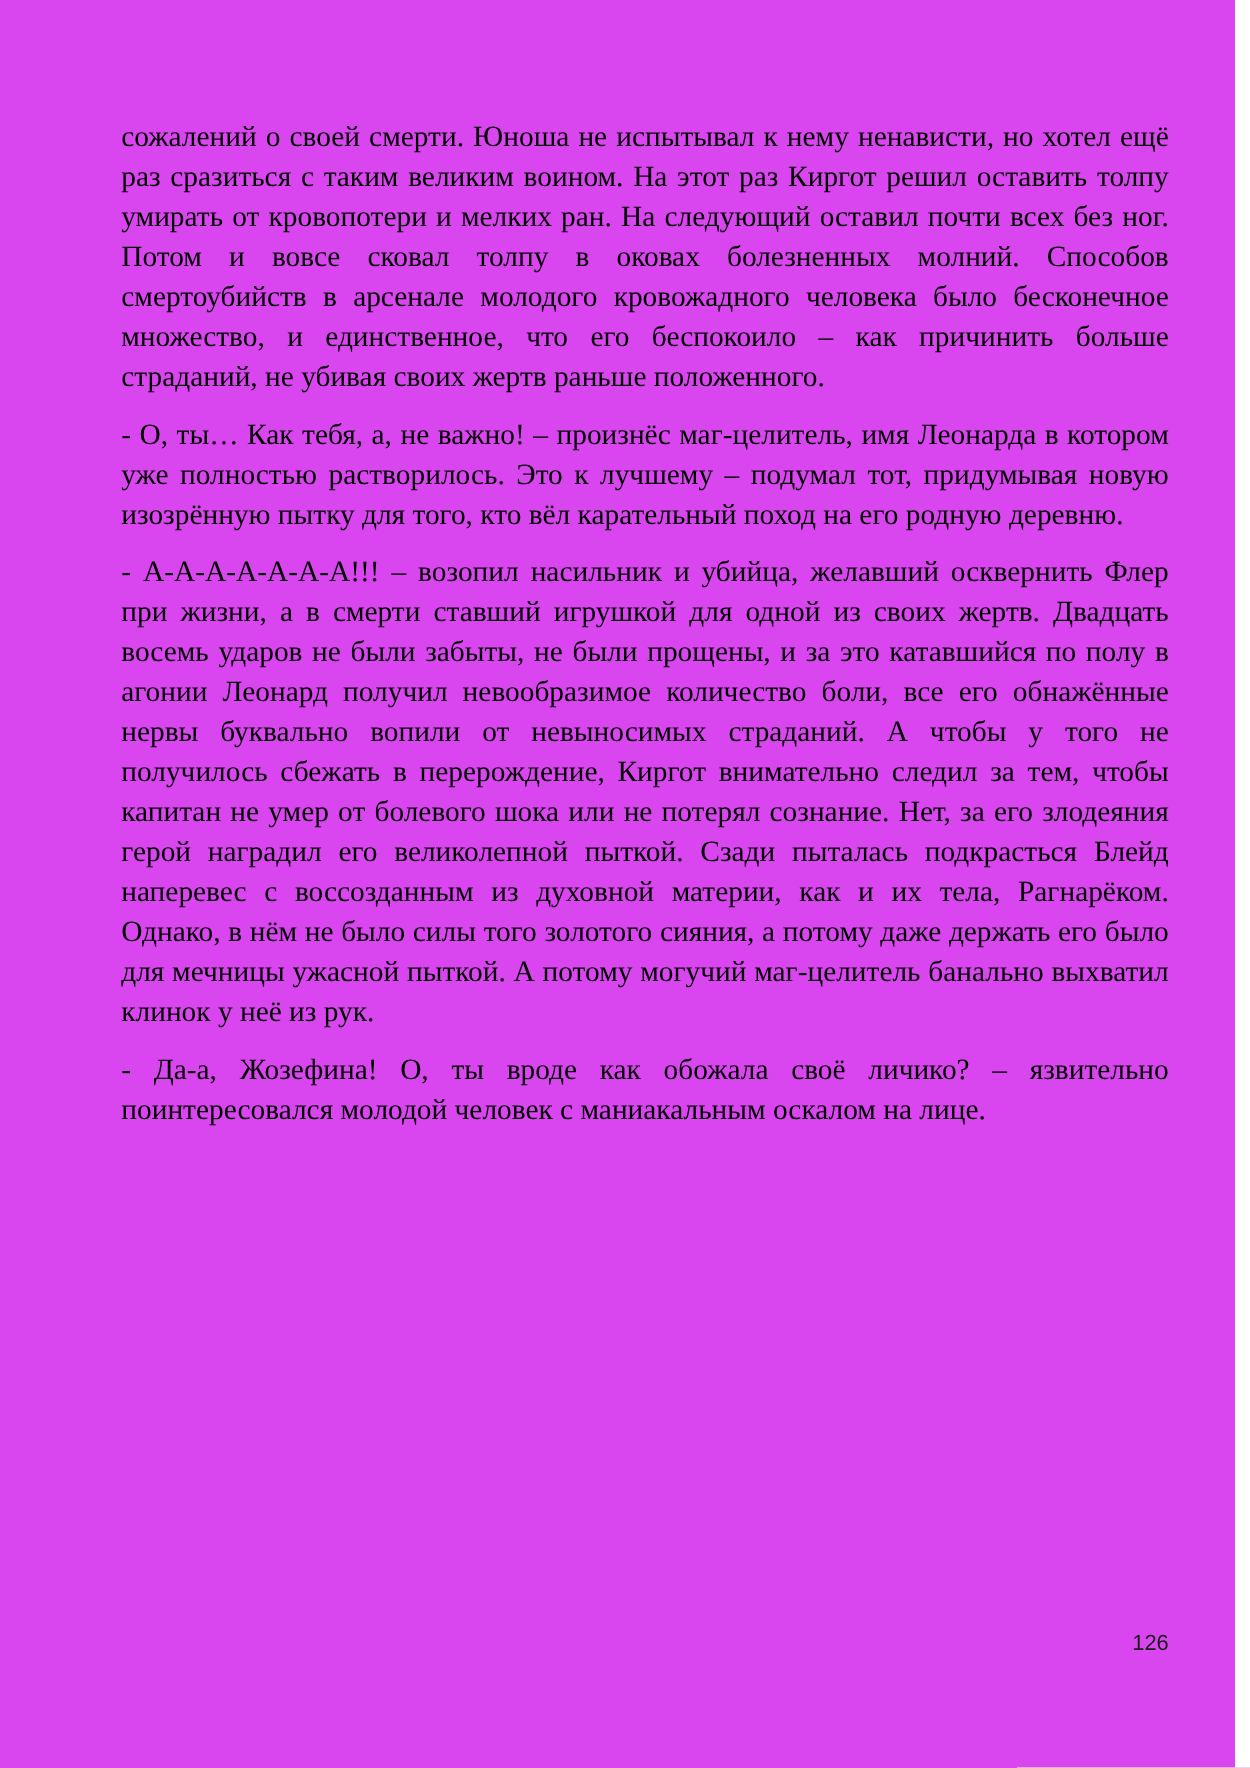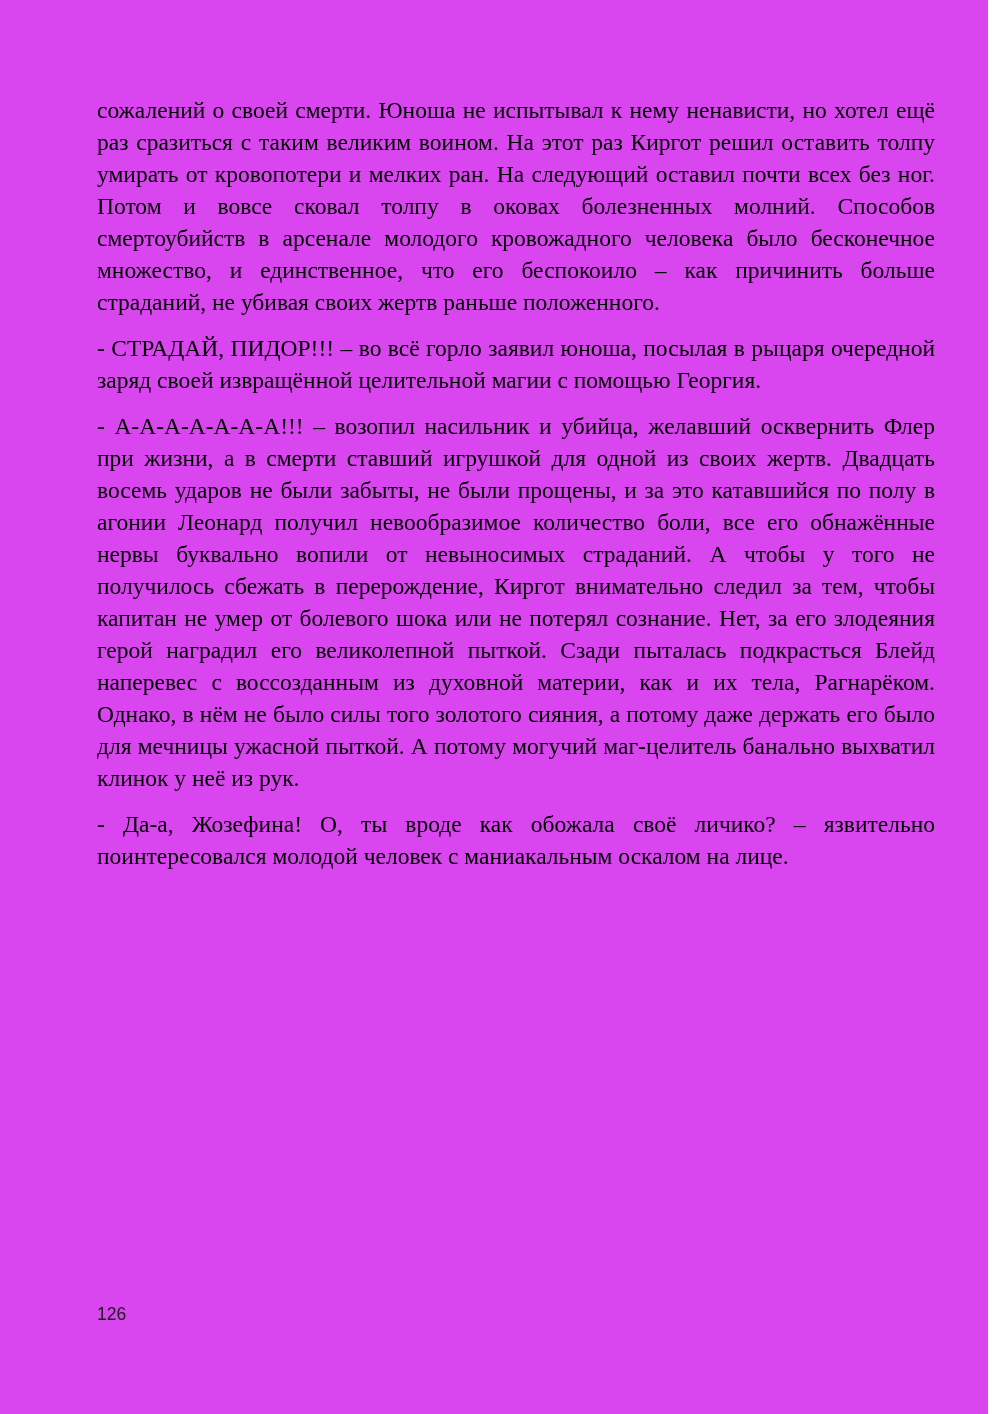--- a/index.html
+++ b/index.html
@@ -30,33 +30,33 @@
     margin: 0 0 14px 0;
   }
   .para.leading-space {
     text-indent: 6px;
   }
   .page-footer {
     position: absolute;
     left: 97px;
     top: 1303px;
     width: 838px;
-    text-align: left;
+    text-align: right;
     font-family: "Liberation Sans", "DejaVu Sans", sans-serif;
     font-size: 17.5px;
     line-height: 22px;
     color: #1a1a1a;
   }
 </style>
 </head>
 <body>
 
 <div class="page">
   <main class="text-block">
     <p class="para">сожалений о своей смерти. Юноша не испытывал к нему ненависти, но хотел ещё раз сразиться с таким великим воином. На этот раз Киргот решил оставить толпу умирать от кровопотери и мелких ран. На следующий оставил почти всех без ног. Потом и вовсе сковал толпу в оковах болезненных молний. Способов смертоубийств в арсенале молодого кровожадного человека было бесконечное множество, и единственное, что его беспокоило – как причинить больше страданий, не убивая своих жертв раньше положенного.</p>
-    <p class="para">- СТРАДАЙ, ПИДОР!!! – во всё горло заявил юноша, посылая в рыцаря очередной заряд своей извращённой целительной магии с помощью Георгия.</p>
+    <p class="para">- О, ты… Как тебя, а, не важно! – произнёс маг-целитель, имя Леонарда в котором уже полностью растворилось. Это к лучшему – подумал тот, придумывая новую изозрённую пытку для того, кто вёл карательный поход на его родную деревню.</p>
     <p class="para">- А-А-А-А-А-А-А!!! – возопил насильник и убийца, желавший осквернить Флер при жизни, а в смерти ставший игрушкой для одной из своих жертв. Двадцать восемь ударов не были забыты, не были прощены, и за это катавшийся по полу в агонии Леонард получил невообразимое количество боли, все его обнажённые нервы буквально вопили от невыносимых страданий. А чтобы у того не получилось сбежать в перерождение, Киргот внимательно следил за тем, чтобы капитан не умер от болевого шока или не потерял сознание. Нет, за его злодеяния герой наградил его великолепной пыткой. Сзади пыталась подкрасться Блейд наперевес с воссозданным из духовной материи, как и их тела, Рагнарёком. Однако, в нём не было силы того золотого сияния, а потому даже держать его было для мечницы ужасной пыткой. А потому могучий маг-целитель банально выхватил клинок у неё из рук.</p>
     <p class="para">- Да-а, Жозефина! О, ты вроде как обожала своё личико? – язвительно поинтересовался молодой человек с маниакальным оскалом на лице.</p>
   </main>
   <footer class="page-footer">
     <span>126</span>
   </footer>
 </div>
 
 </body></html>

